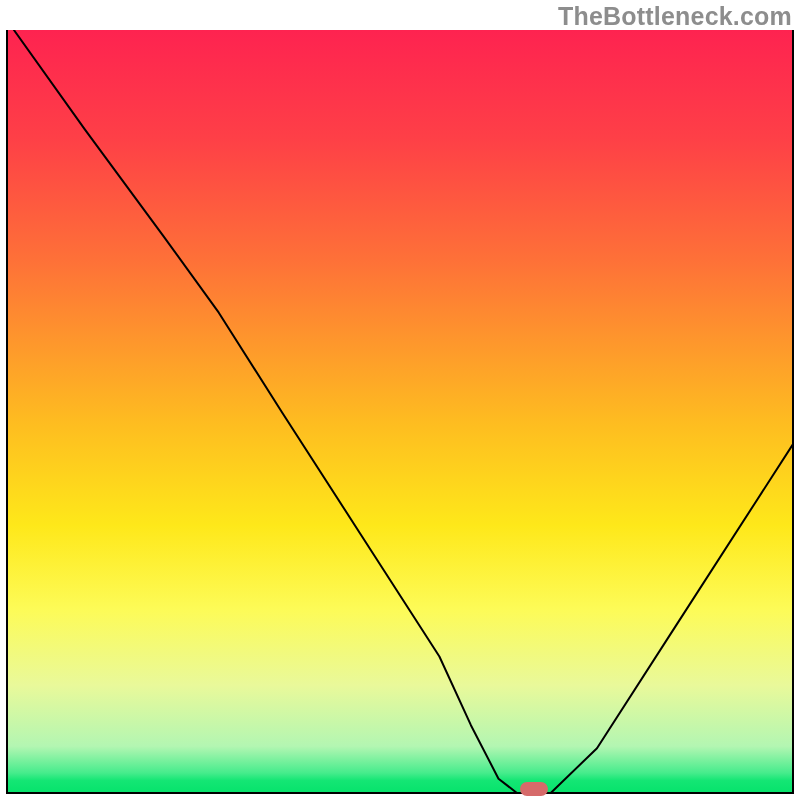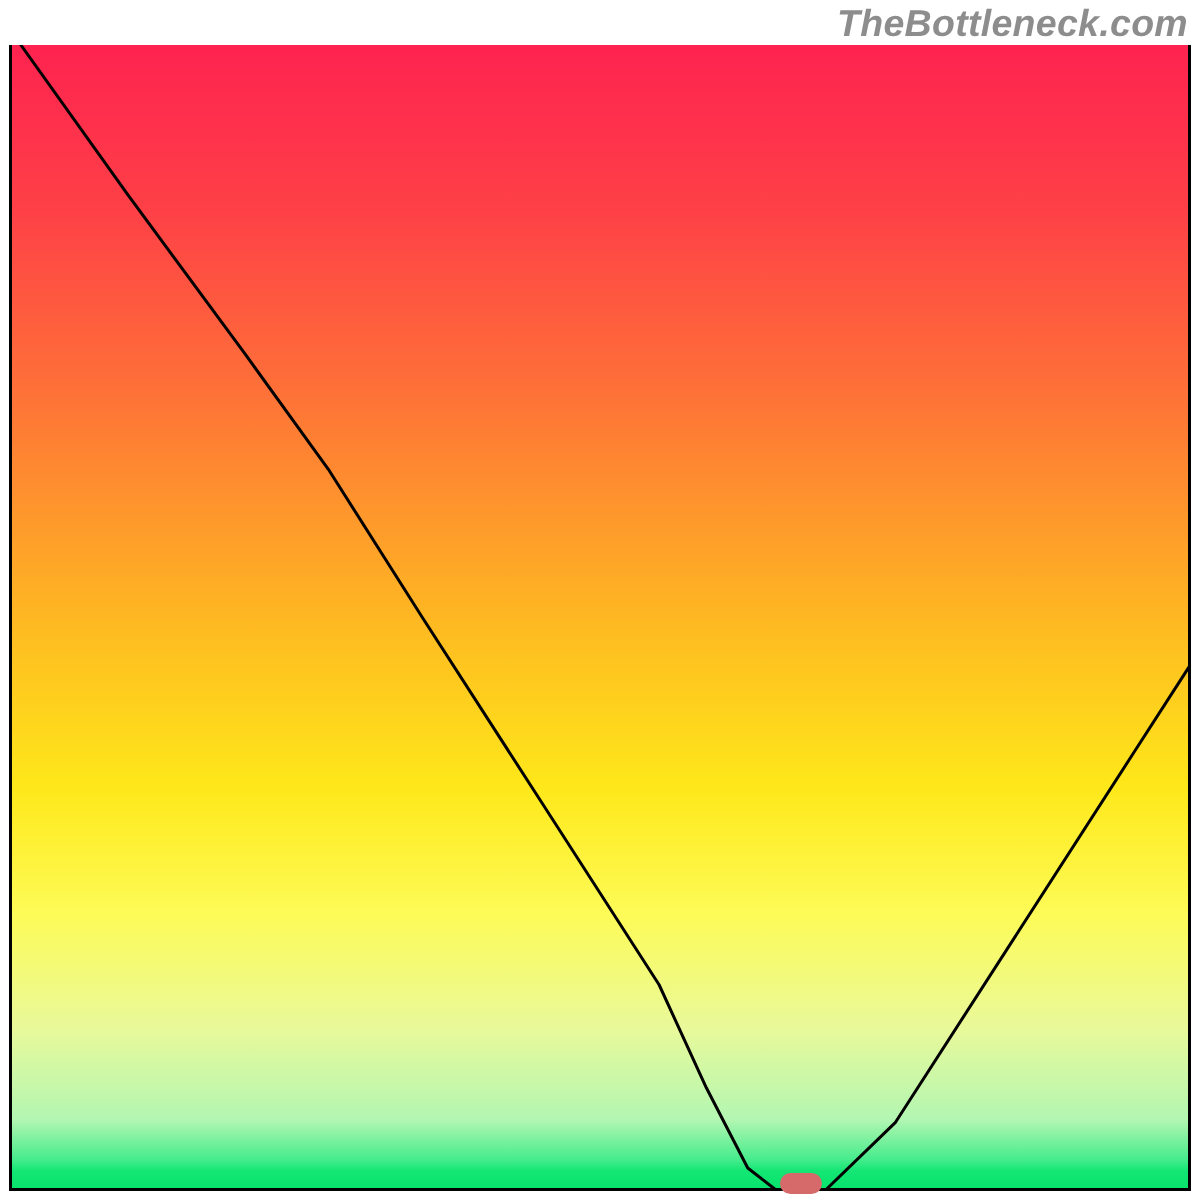--- a/index.html
+++ b/index.html
@@ -2,21 +2,20 @@
 <html><head>
 <meta charset="utf-8">
 <style>
   * { margin: 0; padding: 0; box-sizing: border-box; }
   html, body { width: 800px; height: 800px; overflow: hidden; background: #fff; }
 
   .stage {
     position: relative;
     width: 800px;
     height: 800px;
-    font-style: italic;
   }
 
   .watermark {
     position: absolute;
     top: 2px;
     right: 8px;
     font-family: Arial, Helvetica, sans-serif;
     font-weight: 700;
     color: #8d8d8d;
     font-size: 25px;

